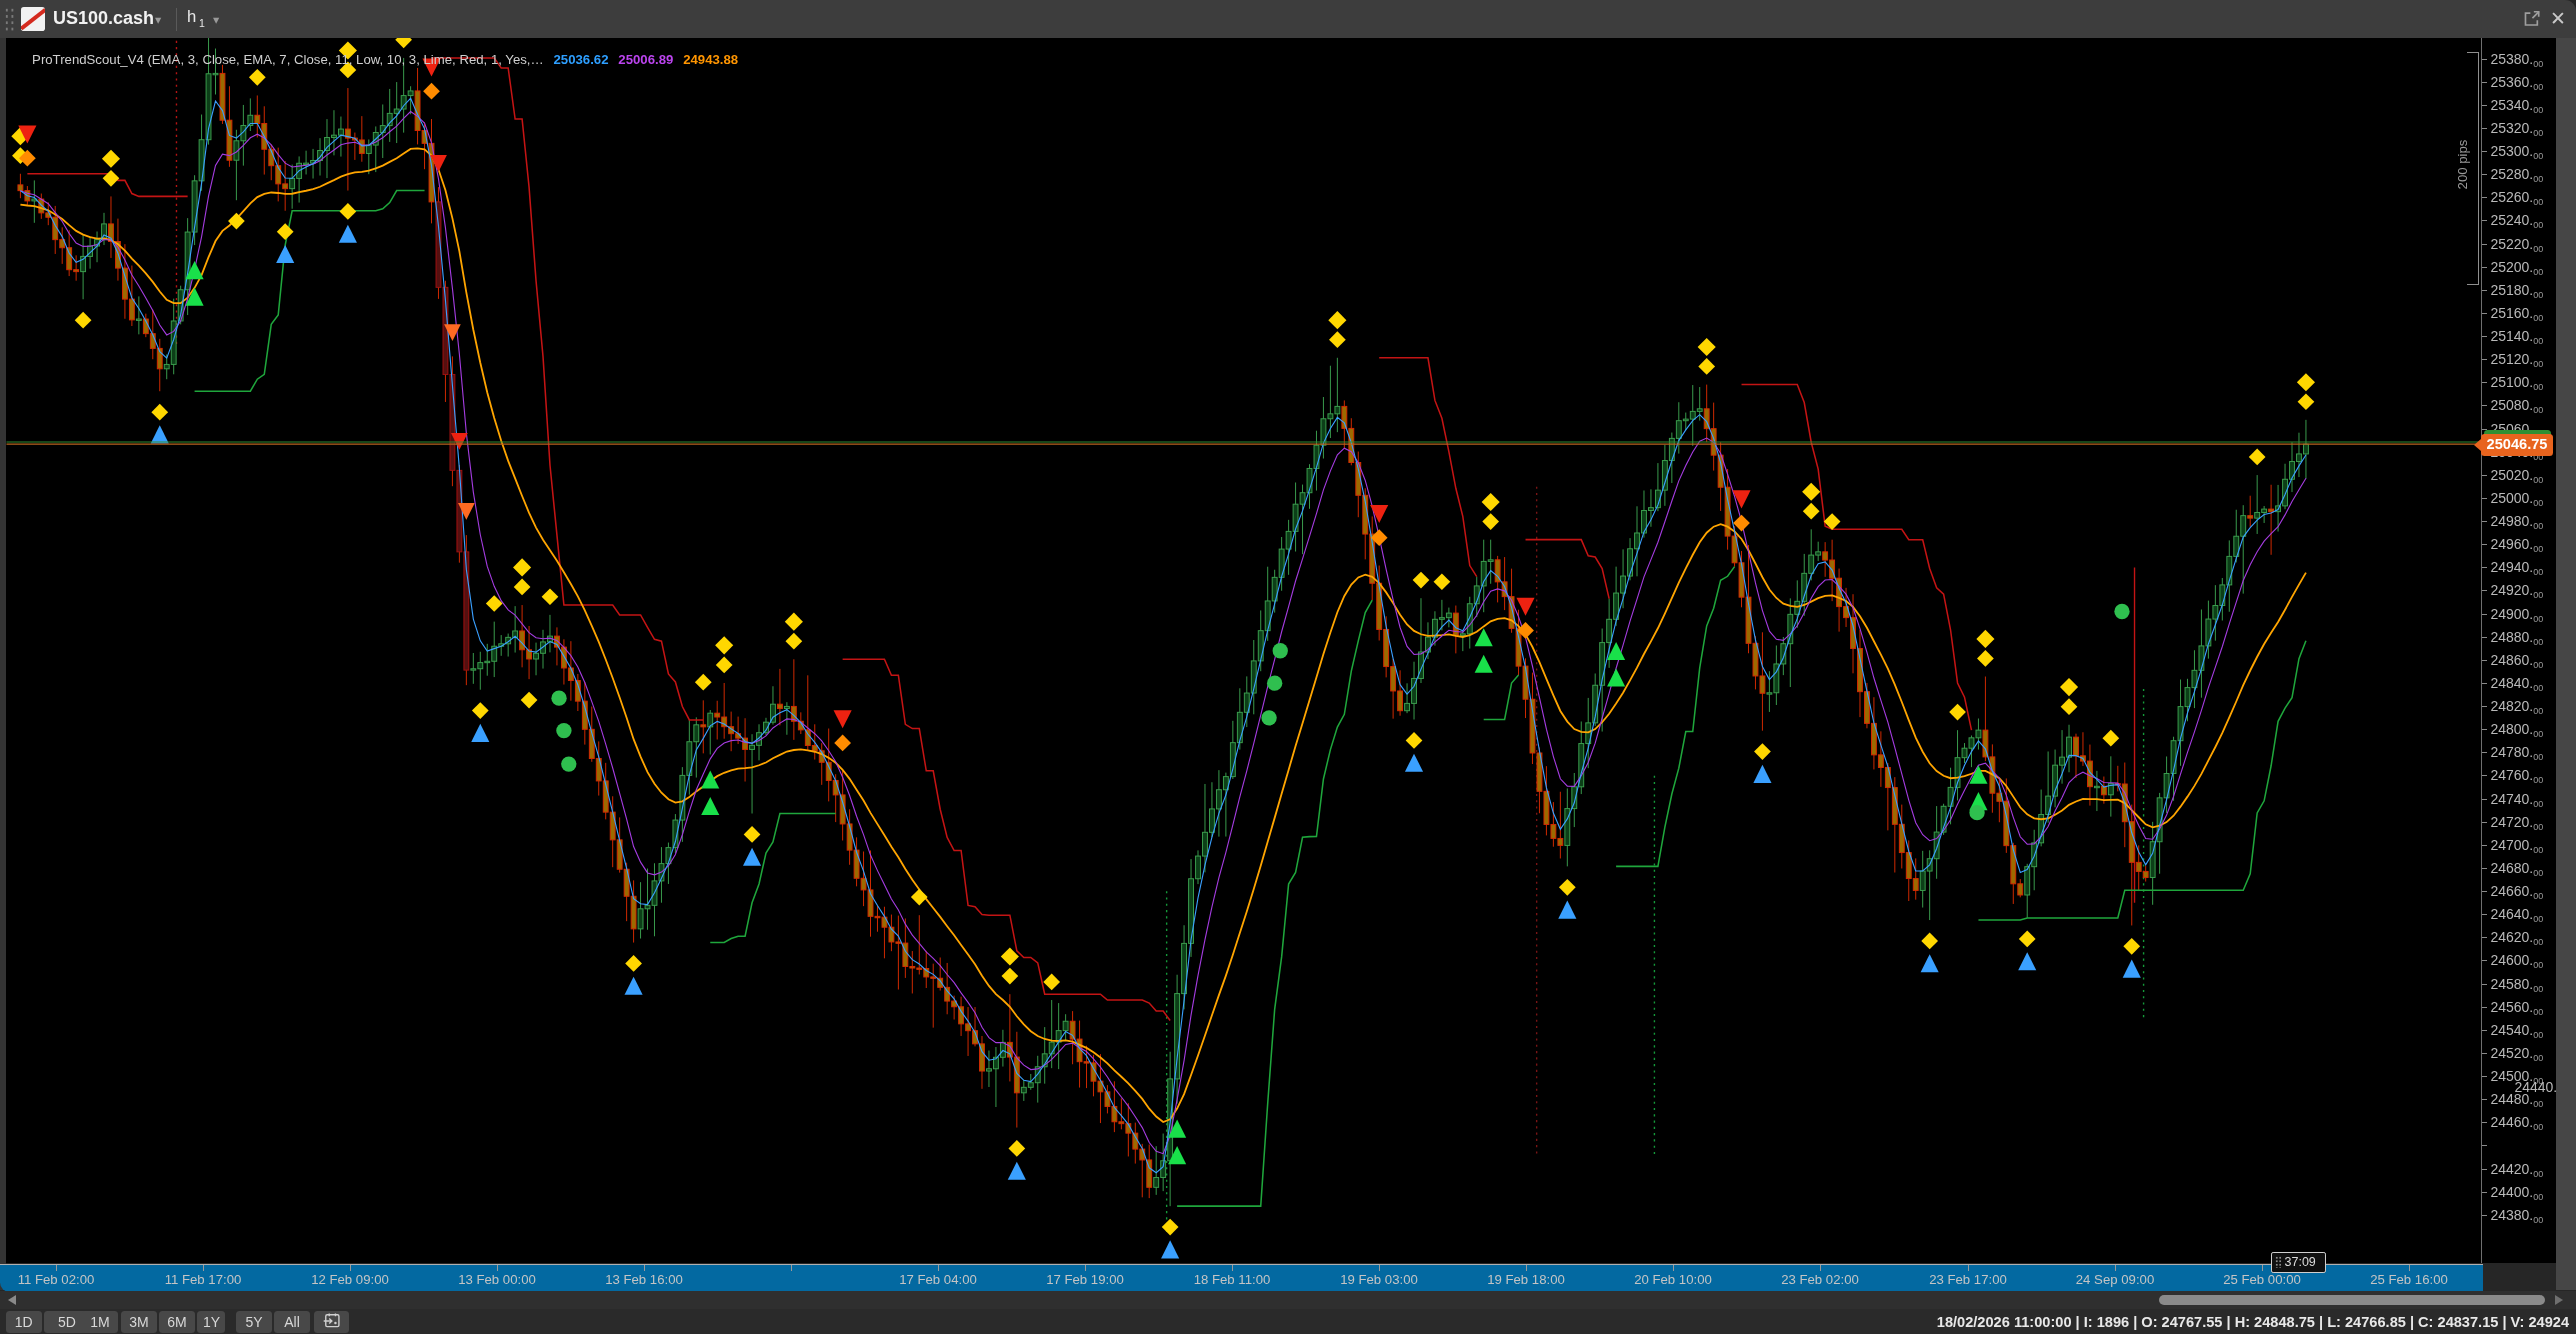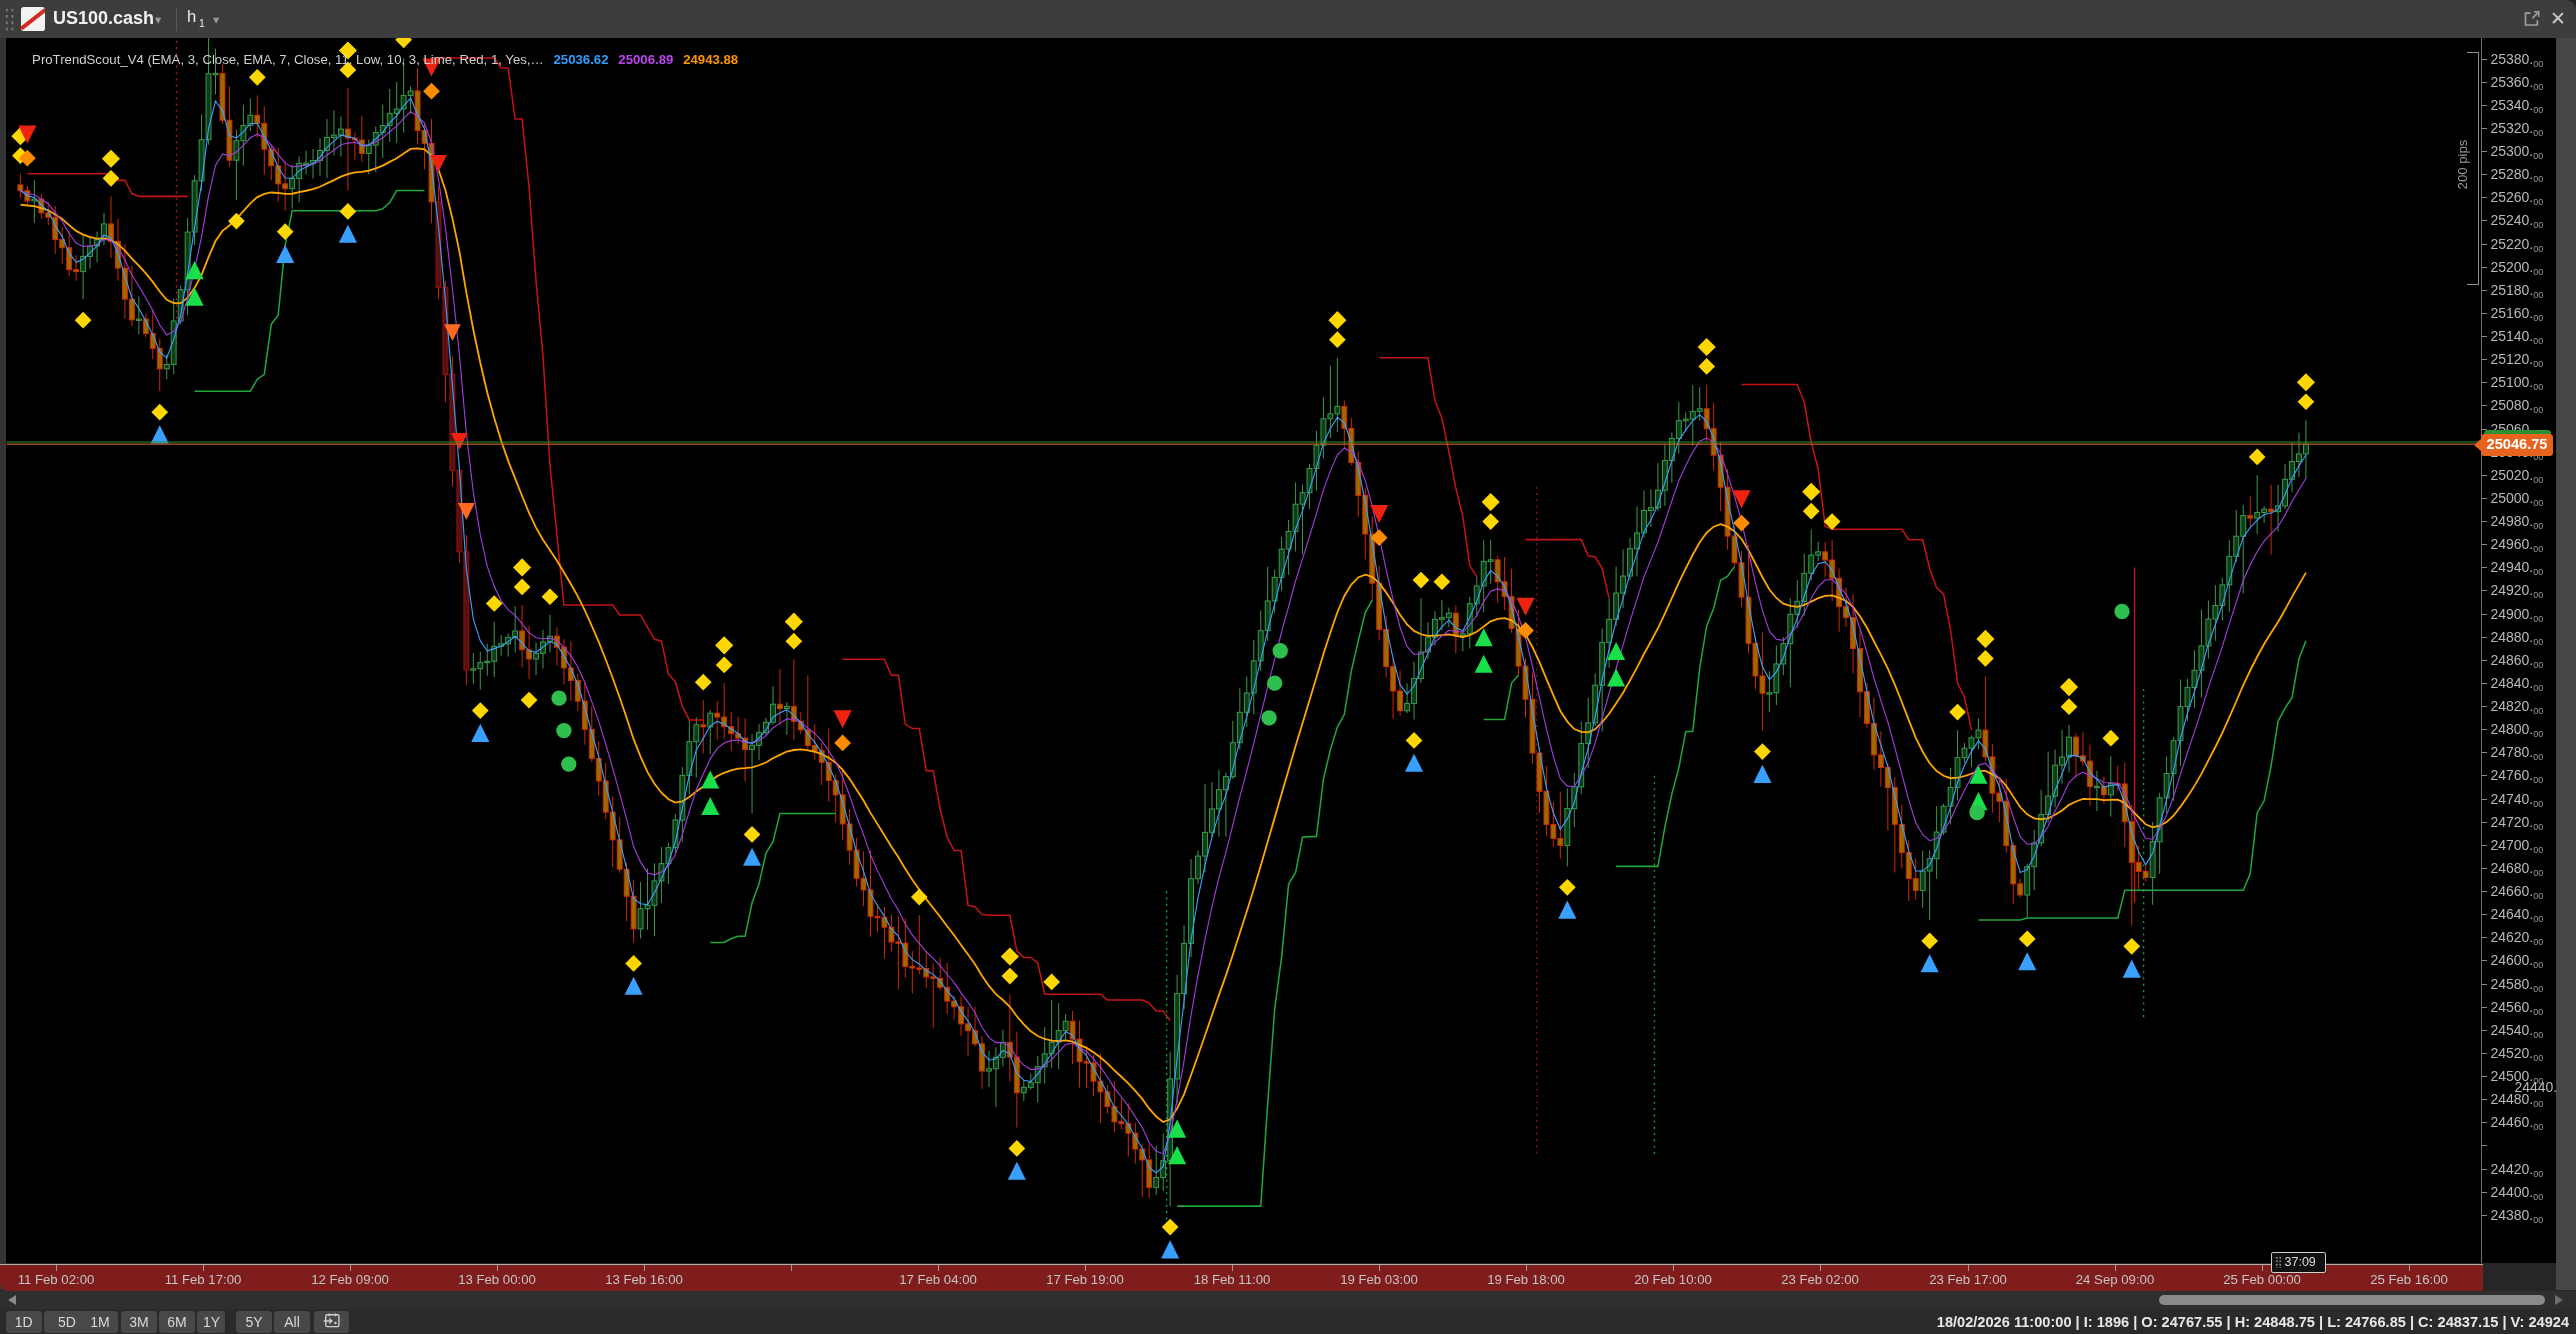--- a/index.html
+++ b/index.html
@@ -43,21 +43,21 @@
   #tag-bid{left:2481px;top:434px;width:72px;height:21.6px;background:#e8641e;border-radius:3.5px;
     color:#fff;font-size:14.6px;font-weight:bold;text-align:center;line-height:21.6px;}
   #tag-bid:before{content:"";position:absolute;left:-7px;top:4.9px;border:6.3px solid transparent;border-right:7.7px solid #e8641e;border-left:0;}
 
   
   #bracket{left:2467px;top:52px;width:11px;height:231px;border-right:1.4px solid #8f8f8f;
     border-top:1.4px solid #8f8f8f;border-bottom:1.4px solid #8f8f8f;}
   #brlabel{left:2438px;top:157px;font-size:13.2px;color:#9a9a9a;transform:rotate(-90deg);transform-origin:center;white-space:nowrap;}
 
   
-  #taxis{left:0;top:1264px;width:2483px;height:27px;background:#7f1d1d;border-top:0.7px solid #b0b0b0;border-bottom-left-radius:9.8px;}
+  #taxis{left:0;top:1264px;width:2483px;height:27px;background:#0369a1;border-top:0.7px solid #b0b0b0;border-bottom-left-radius:9.8px;}
   .ttick{position:absolute;top:0;width:1.4px;height:5.6px;background:#9a9a9a;}
   .tlabel{position:absolute;top:7px;transform:translateX(-50%);font-size:13.2px;color:#c4c4c4;white-space:nowrap;}
 
   
   #countdown{left:2271px;top:1252px;width:53px;height:19px;background:#101010;border:0.7px solid #cfcfcf;border-radius:2.1px;}
   #countdown .dots{position:absolute;left:2.8px;top:2.8px;width:6.3px;height:12.5px;
     background-image:radial-gradient(#8a8a8a 0.8px, transparent 1px);background-size:3.5px 3.5px;}
   #countdown .txt{position:absolute;left:12.5px;top:2.1px;font-size:12.5px;color:#dcdcdc;}
 
   

